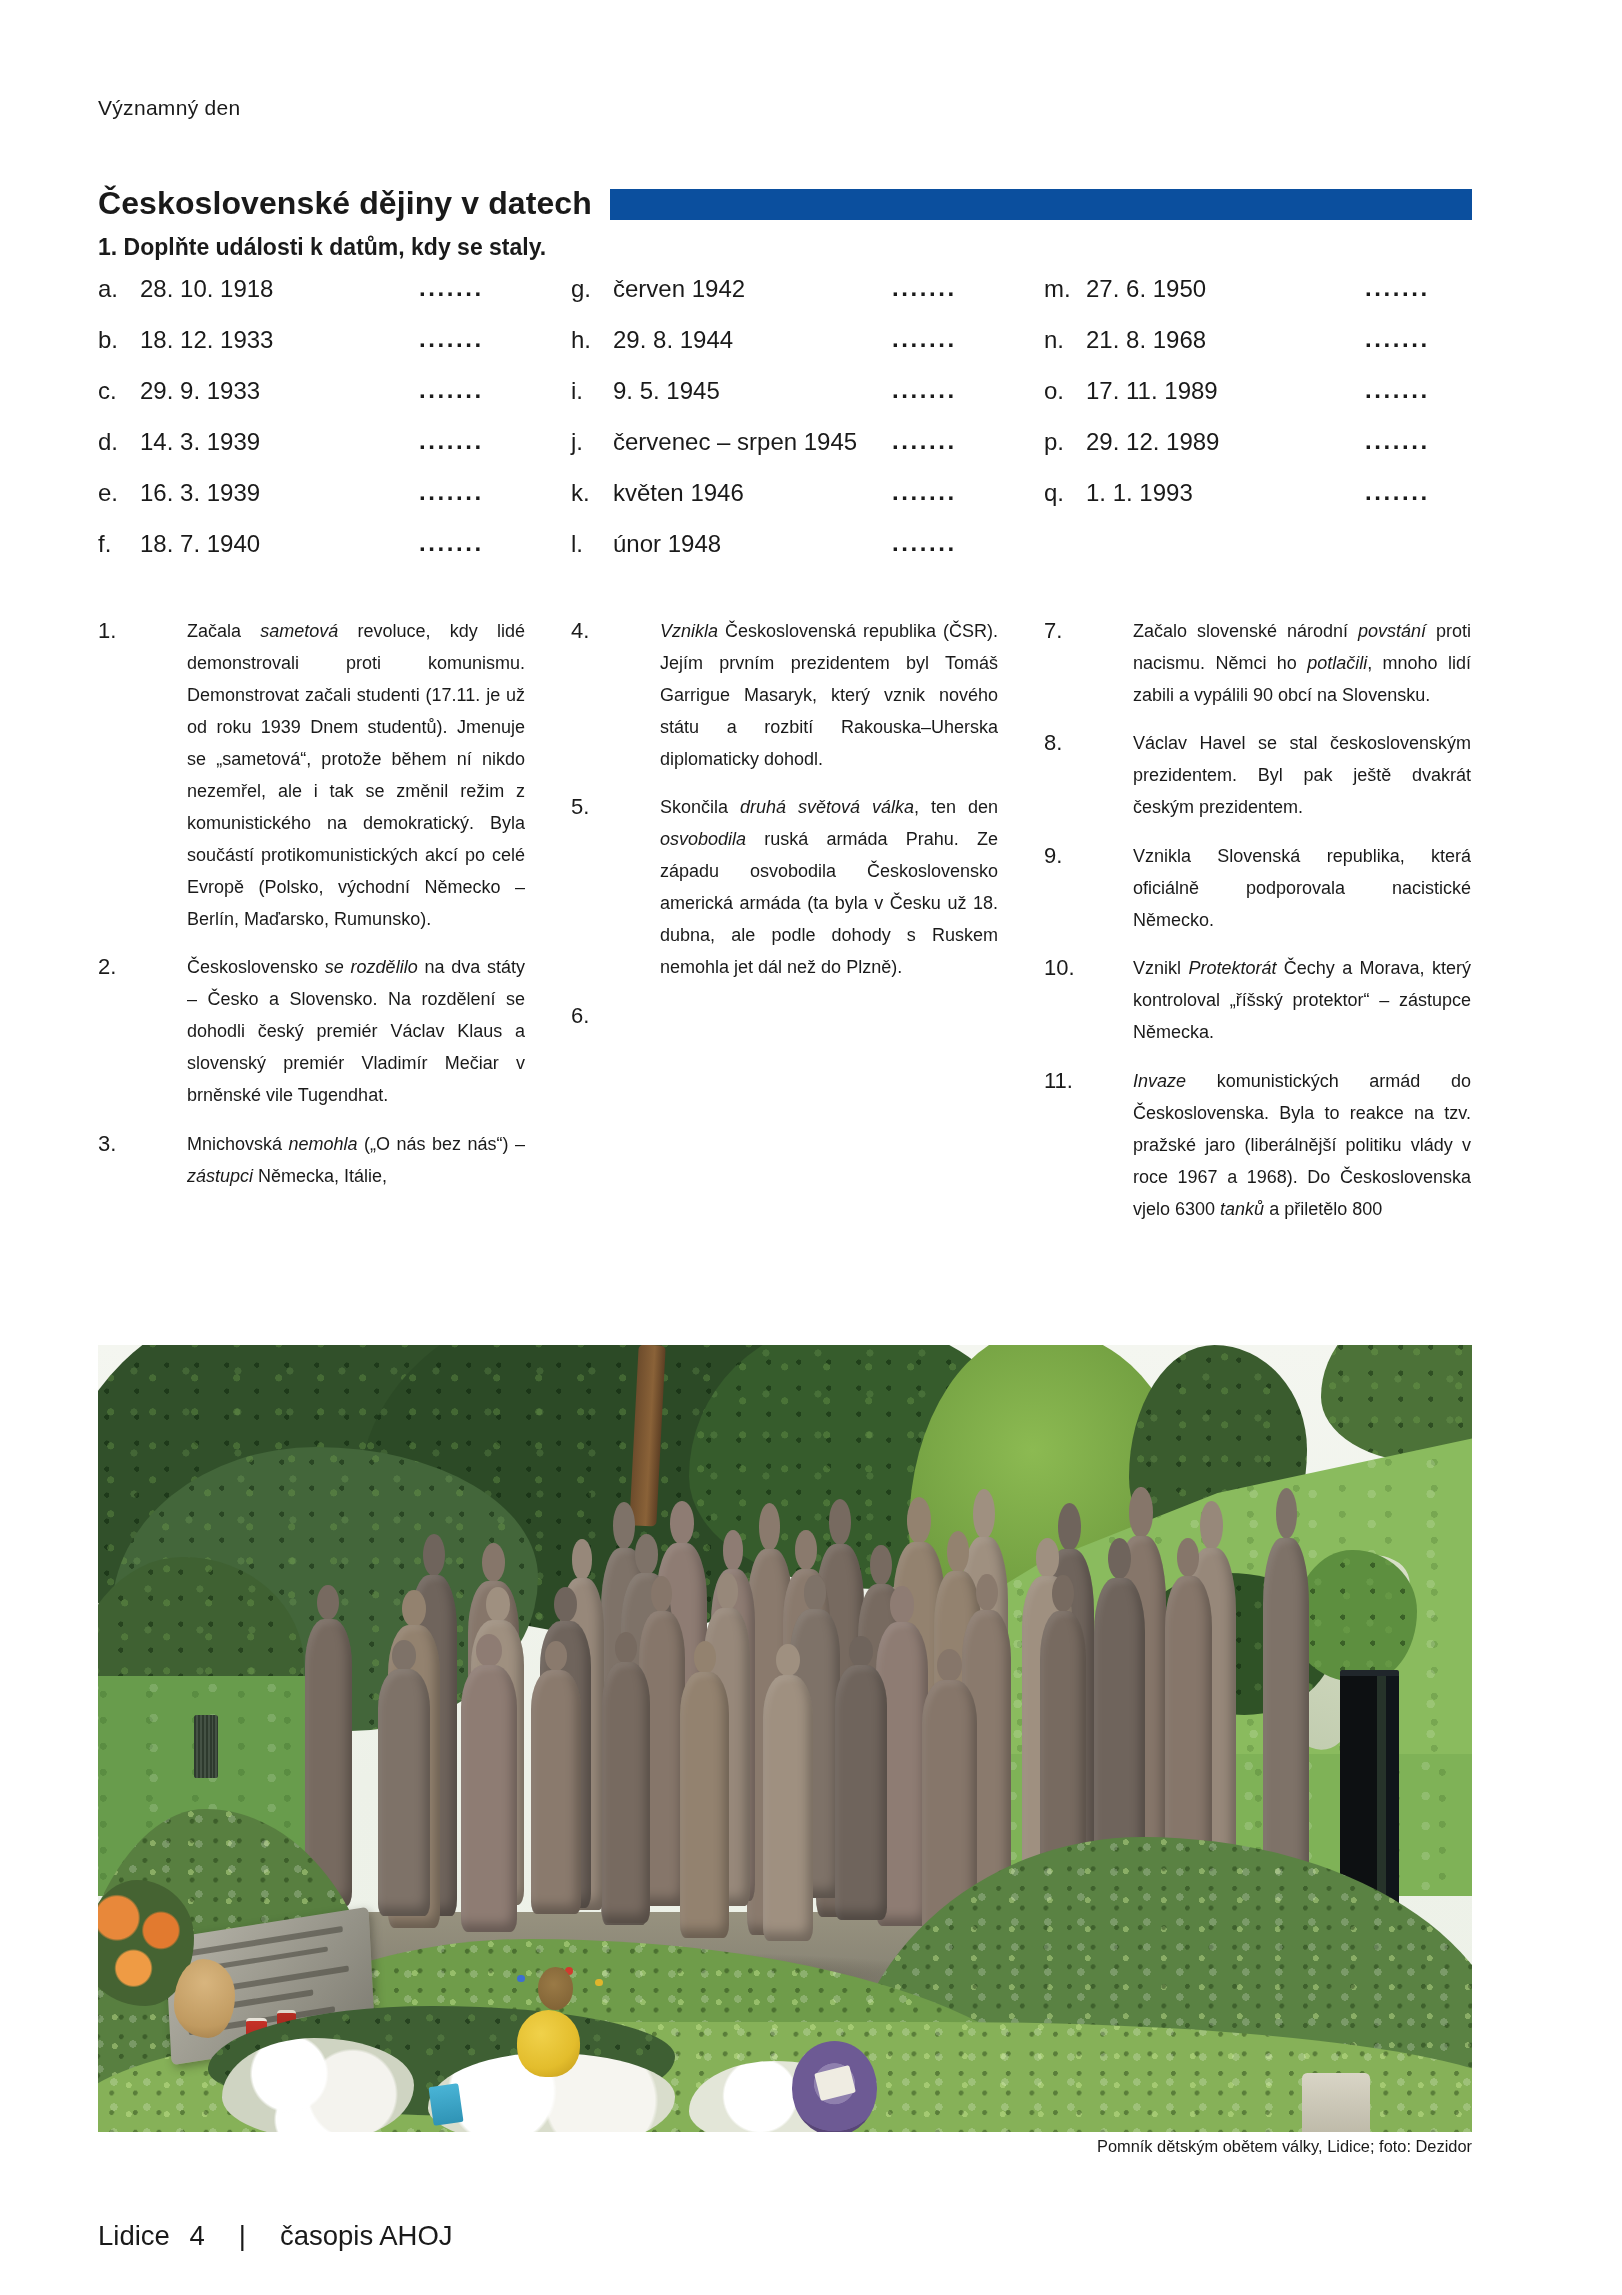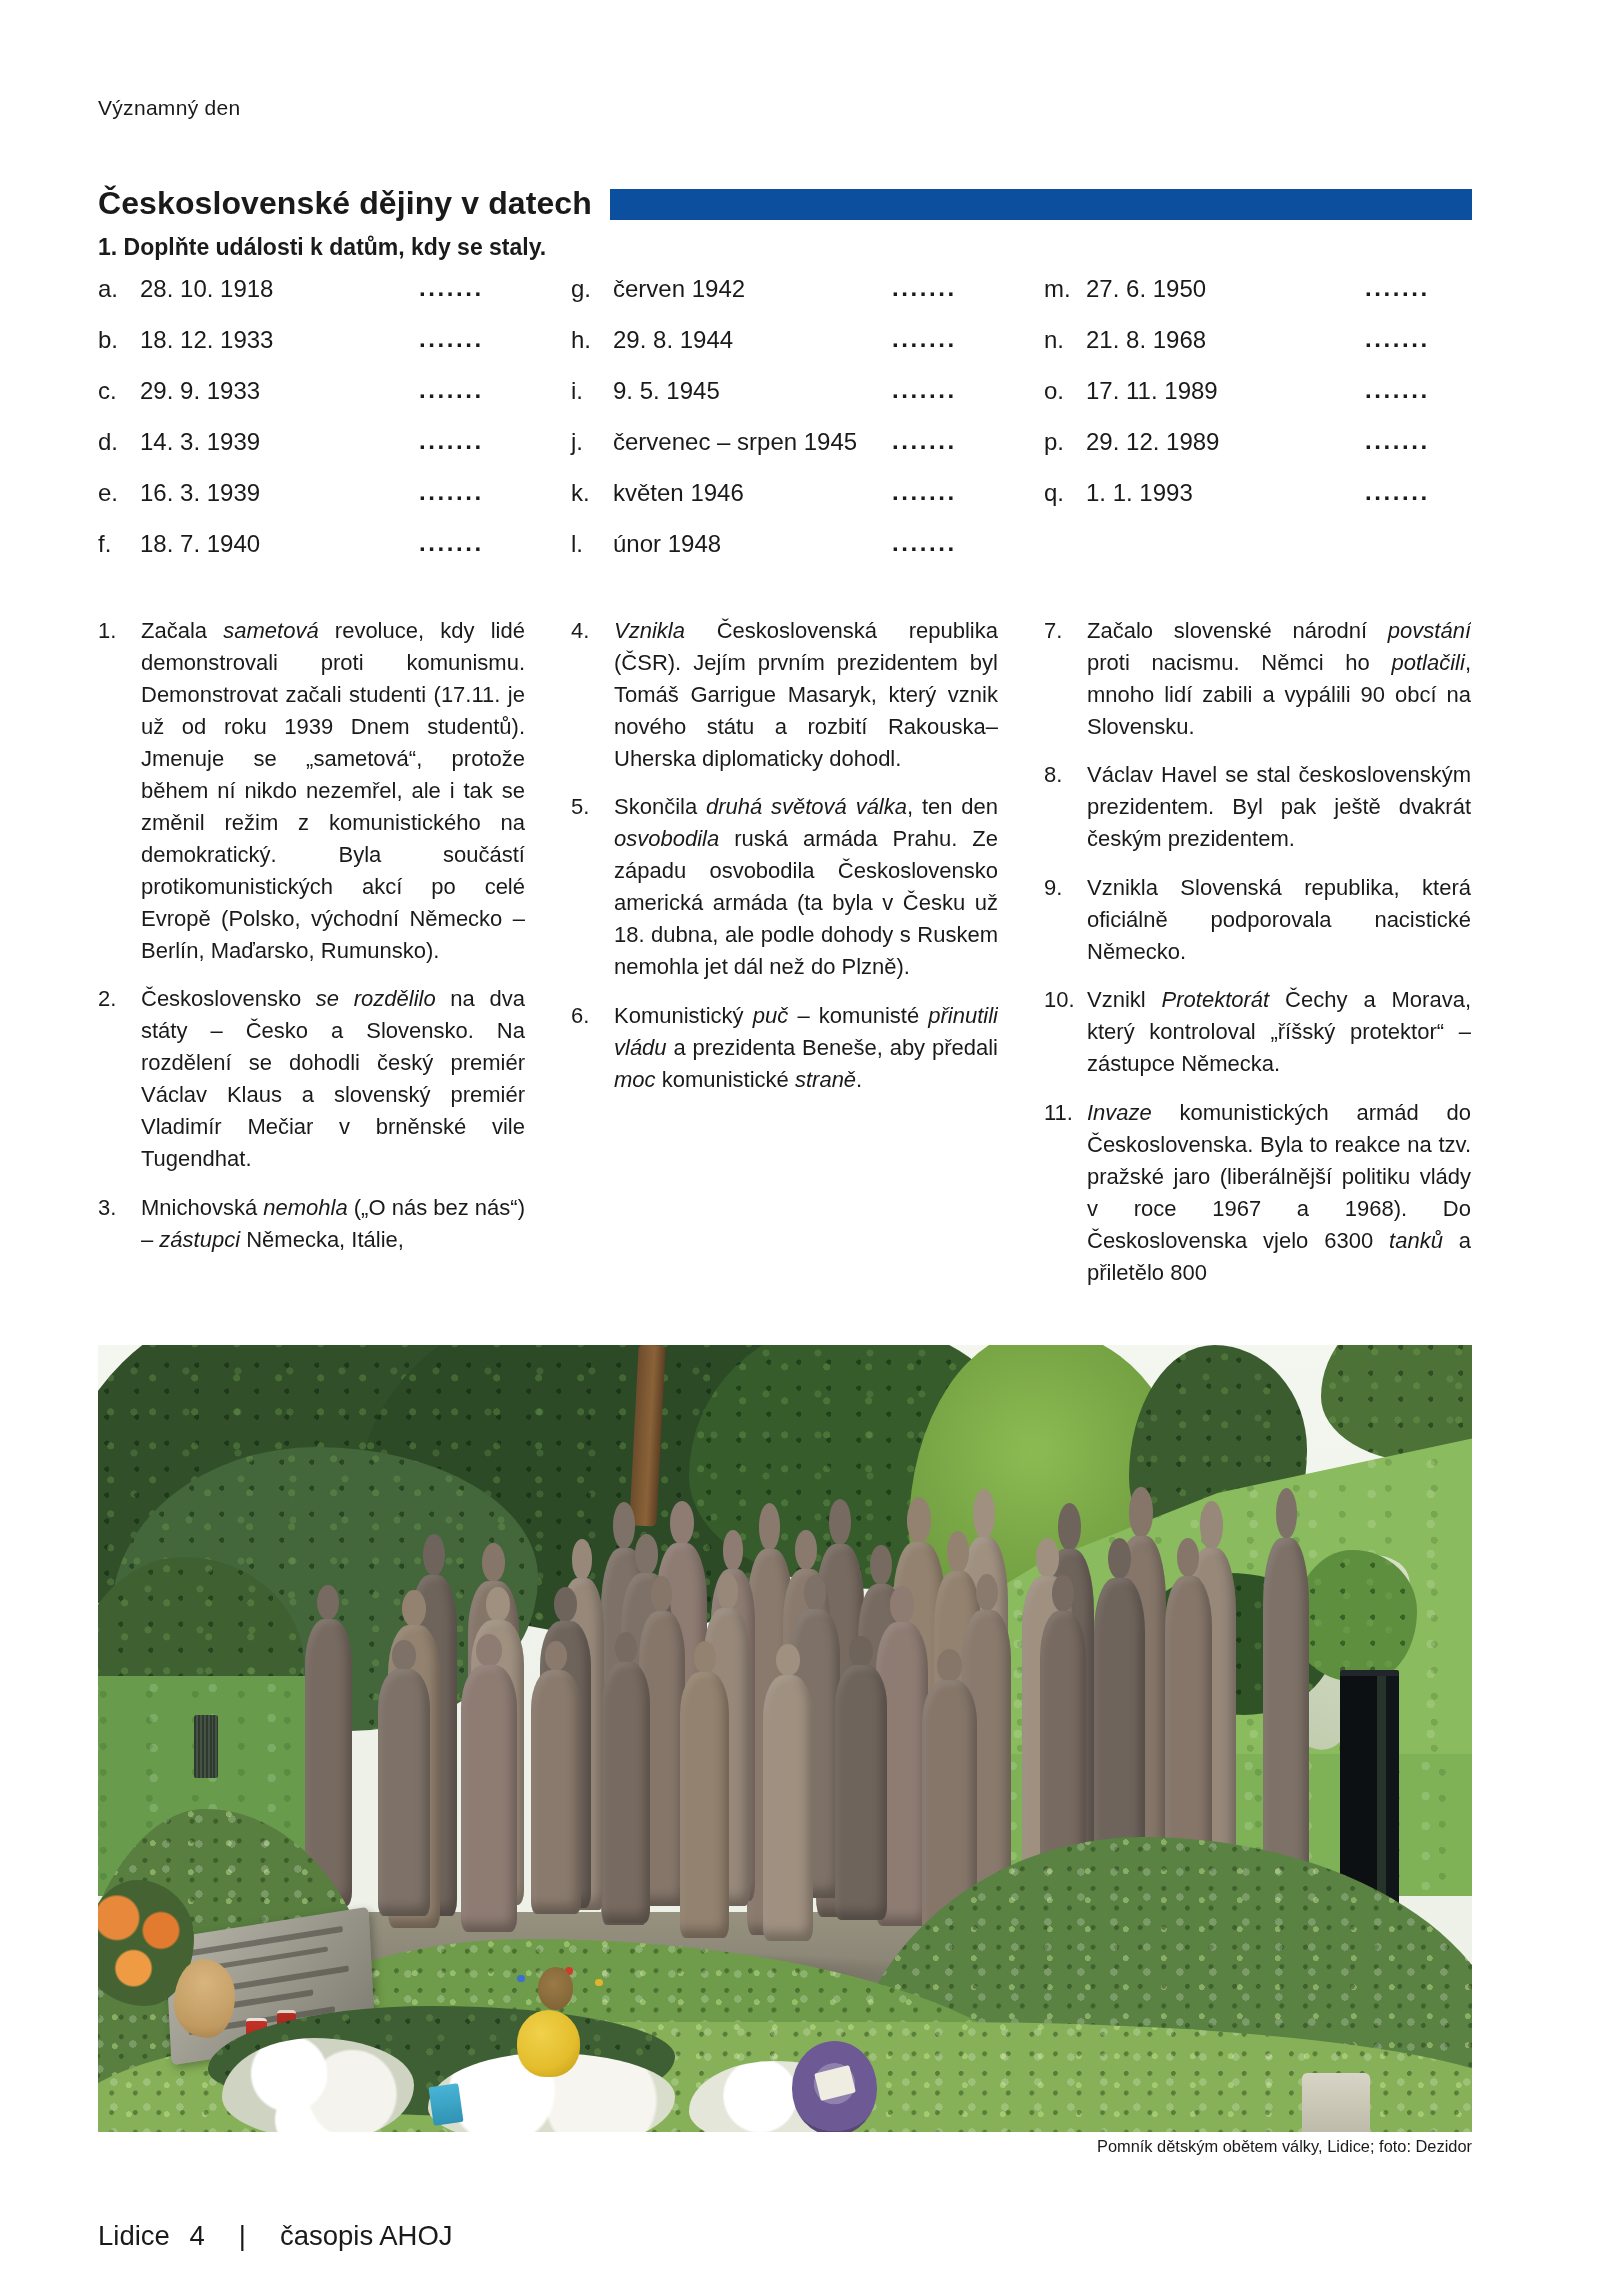--- a/index.html
+++ b/index.html
@@ -20,21 +20,21 @@
   .date-row{position:relative;height:51px;display:flex;align-items:flex-start;font-size:24px;}
   .date-letter{width:42px;flex:0 0 42px;}
   .date-value{white-space:nowrap;}
   .date-dots{position:absolute;left:321px;top:-1.3px;font-weight:700;letter-spacing:2.6px;}
 
   .events{position:absolute;left:98px;top:615px;width:1374px;height:728px;display:grid;
           grid-template-columns:427px 427px 427px;column-gap:46px;overflow:hidden;}
   .event-col{overflow:hidden;}
   .event-item{display:flex;margin:0 0 16.4px 0;}
   .event-num{flex:0 0 43px;font-size:22px;line-height:32px;}
-  .event-text{flex:1;font-size:22px;line-height:32px;text-align:justify;hyphens:auto;-webkit-hyphens:auto;}
+  .event-text{flex:1;font-size:18px;line-height:32px;text-align:justify;hyphens:auto;margin-left:46px;-webkit-hyphens:auto;}
 
   
   .photo{position:absolute;left:98px;top:1345px;width:1374px;height:787px;overflow:hidden;
          background:linear-gradient(#f4f6f0,#edf1e8 55%,#eef2e9);}
   .ab{position:absolute;}
   .blob{border-radius:48% 52% 44% 56%/58% 46% 54% 42%;}
   .tree{background-color:var(--c);
     background-image:radial-gradient(circle at 28% 35%,rgba(120,170,80,.30) 0 9%,transparent 10%),
       radial-gradient(circle at 66% 58%,rgba(0,20,0,.38) 0 10%,transparent 11%),
       radial-gradient(circle at 48% 78%,rgba(150,200,110,.18) 0 8%,transparent 9%);
@@ -187,21 +187,20 @@
         <div class="event-item">
           <div class="event-num">4.</div>
           <div class="event-text" lang="cs"><i>Vznikla</i> Československá republika (ČSR). Jejím prvním prezidentem byl Tomáš Garrigue Masaryk, který vznik nového státu a rozbití Rakouska–Uherska diplomaticky dohodl.</div>
         </div>
         <div class="event-item">
           <div class="event-num">5.</div>
           <div class="event-text" lang="cs">Skončila <i>druhá světová válka</i>, ten den <i>osvobodila</i> ruská armáda Prahu. Ze západu osvobodila Československo americká armáda (ta byla v Česku už 18. dubna, ale podle dohody s Ruskem nemohla jet dál než do Plzně).</div>
         </div>
         <div class="event-item">
           <div class="event-num">6.</div>
-          <div class="event-text" lang="cs">Komunistický <i>puč</i> – komunisté <i>přinutili vládu</i> a prezidenta Beneše, aby předali <i>moc</i> komunistické <i>straně</i>.</div>
         </div>
       </div>
       <div class="event-col">
         <div class="event-item">
           <div class="event-num">7.</div>
           <div class="event-text" lang="cs">Začalo slovenské národní <i>povstání</i> proti nacismu. Němci ho <i>potlačili</i>, mnoho lidí zabili a vypálili 90 obcí na Slovensku.</div>
         </div>
         <div class="event-item">
           <div class="event-num">8.</div>
           <div class="event-text" lang="cs">Václav Havel se stal československým prezidentem. Byl pak ještě dvakrát českým prezidentem.</div>

